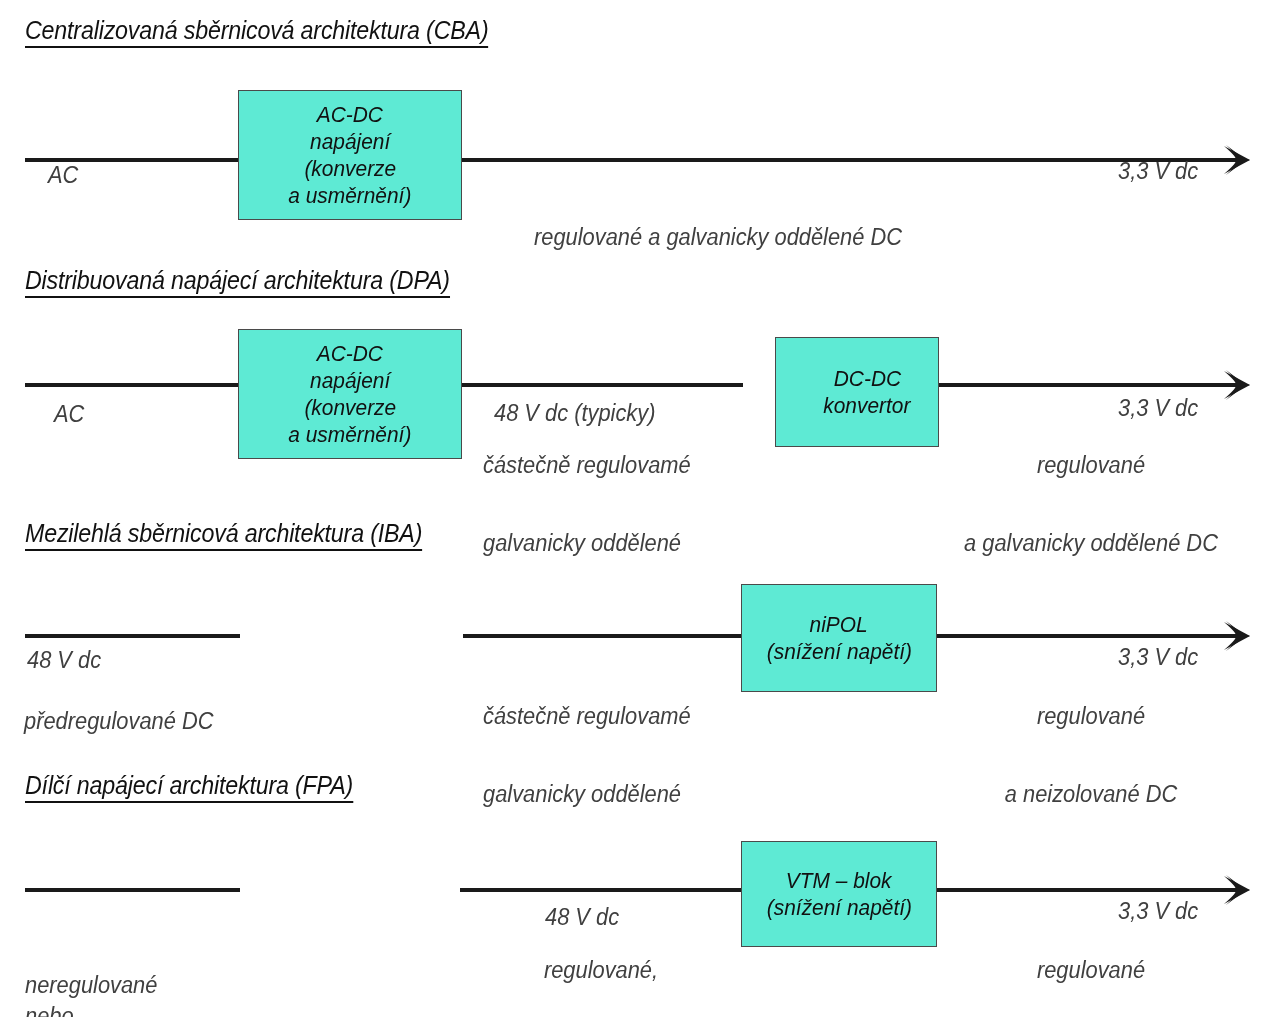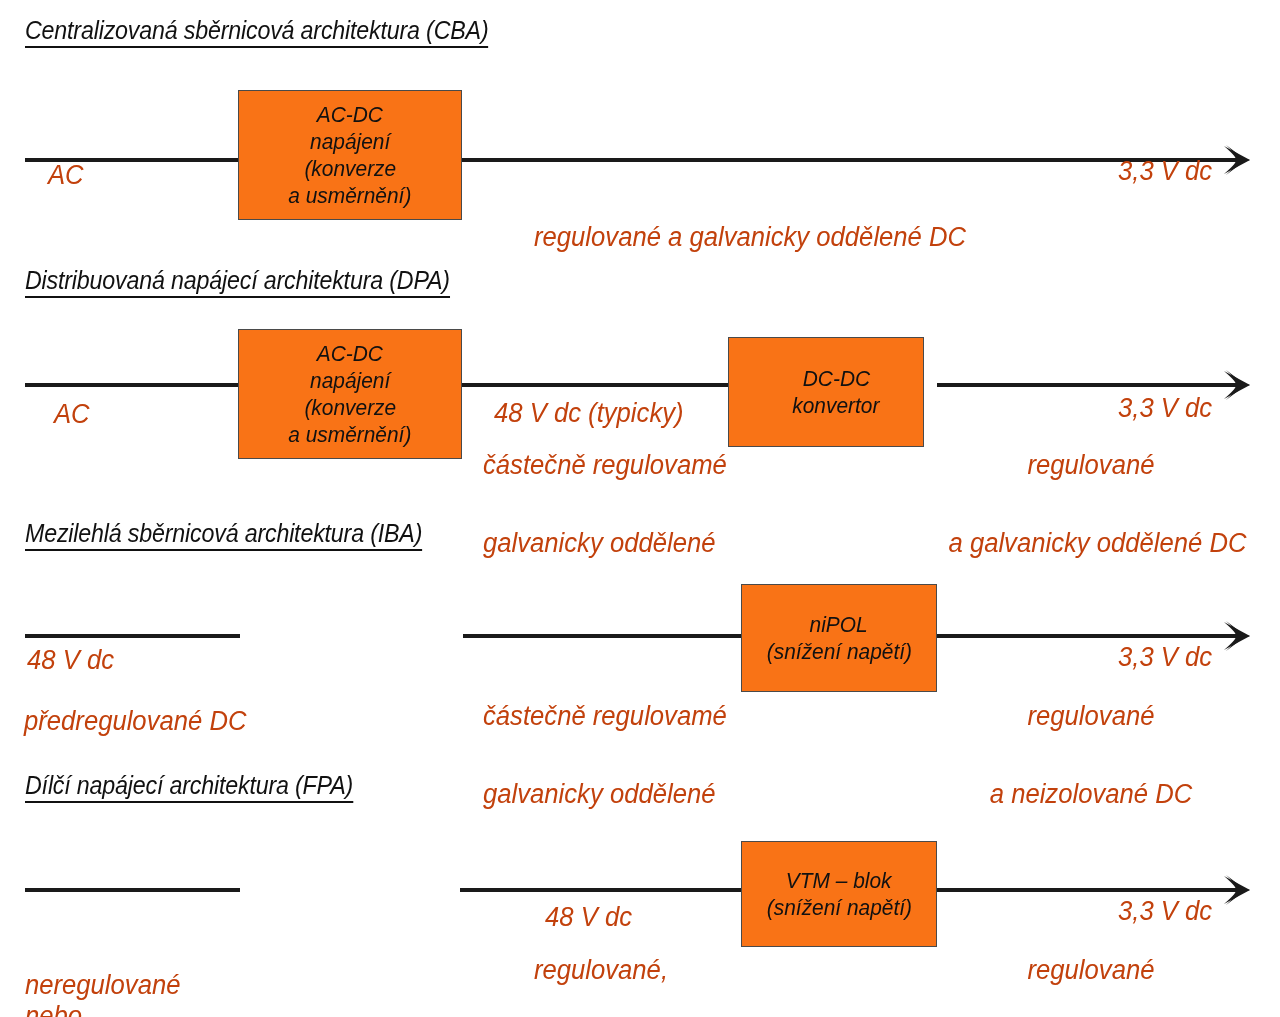--- a/index.html
+++ b/index.html
@@ -33,21 +33,21 @@
     transform: scaleX(0.93);
     transform-origin: left center;
     border-bottom: 2px solid #111;
     padding-bottom: 2px;
   }
   
   .block {
     position: absolute;
     box-sizing: border-box;
     border: 1.6px solid #4a4a4a;
-    background: #f97316;
+    background: #5eead4;
     display: flex;
     flex-direction: column;
     align-items: center;
     justify-content: center;
     text-align: center;
     font-size: 22px;
     line-height: 27px;
     color: #111;
     z-index: 3;
   }
@@ -64,23 +64,23 @@
     z-index: 1;
   }
   .arrow-head {
     position: absolute;
     z-index: 2;
     line-height: 0;
   }
   
   .lbl {
     position: absolute;
-    font-size: 27px;
+    font-size: 23px;
     line-height: 26px;
-    color: #c2410c;
+    color: #404040;
     white-space: pre;
     z-index: 2;
   }
   .lbl .ln { display: block; transform: scaleX(0.95); transform-origin: left center; }
   .lbl.center { text-align: center; }
   .lbl.center .ln { transform-origin: center center; }
 </style>
 </head>
 <body>
 
@@ -135,21 +135,21 @@
   <div class="wire" style="left:462px; top:383px; width:281px;"></div>
 
   <div class="lbl" style="left:494px; top:348px;">
     <span class="ln">48 V dc (typicky)</span>
   </div>
   <div class="lbl" style="left:483px; top:400px;">
     <span class="ln">částečně regulovamé</span>
     <span class="ln">galvanicky oddělené</span>
   </div>
 
-  <div class="block" style="left:728px; top:337px; width:196px; height:110px;padding-left:20px;">
+  <div class="block" style="left:775px; top:337px; width:164px; height:110px;padding-left:20px;">
     <span class="bl">DC-DC</span>
     <span class="bl">konvertor</span>
   </div>
 
   <div class="wire" style="left:937px; top:383px; width:299px;"></div>
   <div class="arrow-head" style="left:1196px; top:368px;">
     <svg width="56" height="34" viewBox="0 0 56 34">
       <path d="M2,17 L50,17 L30,2 C38,10 44,15 54,17 C44,19 38,24 30,32 L50,17 Z" fill="#1a1a1a"></path>
       <path d="M28,3 L54,17 L28,31 C36,24 40,20 40,17 C40,14 36,10 28,3 Z" fill="#1a1a1a"></path>
     </svg>

